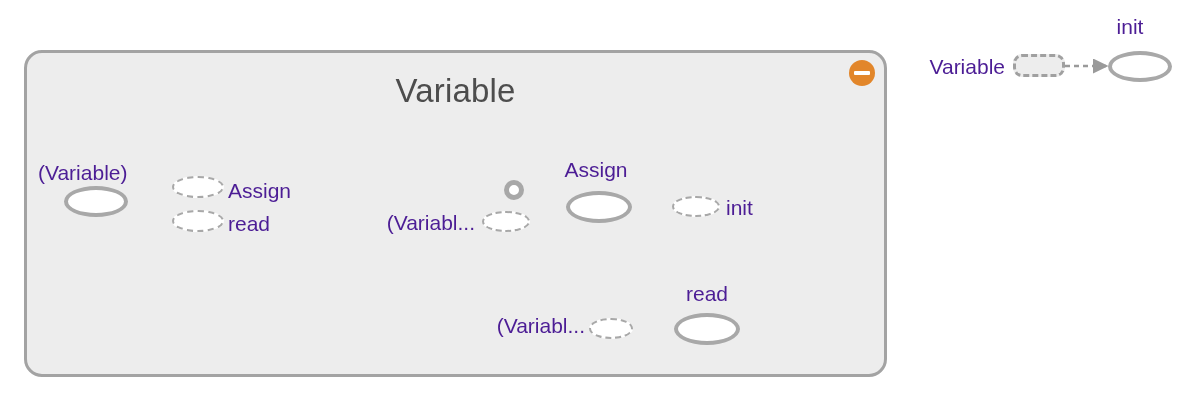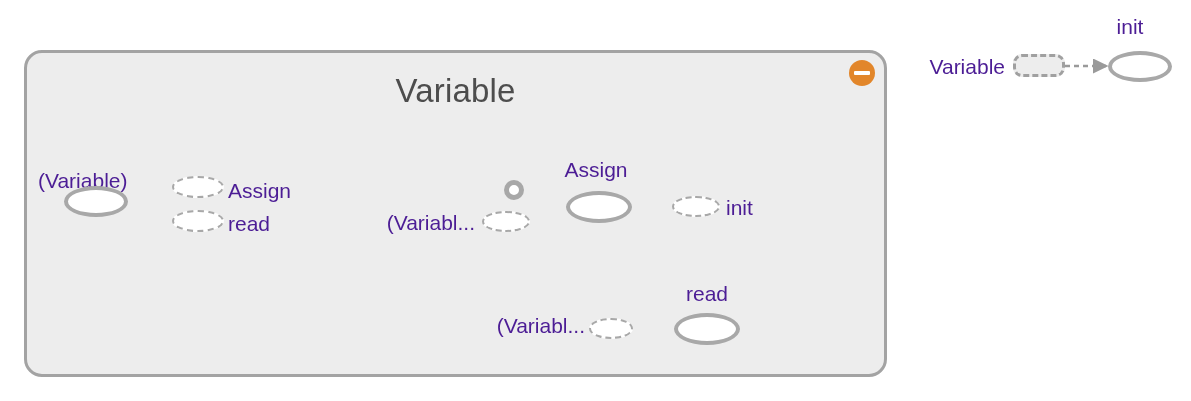--- a/index.html
+++ b/index.html
@@ -167,21 +167,21 @@
   </svg>
 
   <div class="group-box"></div>
 
   <div class="group-title" style="left:24px; top:72px; width:863px;">Variable</div>
 
   <div class="collapse-badge">
     <span class="bar"></span>
   </div>
 
-  <div class="label lt" style="left:38px; top:168px;">(Variable)</div>
+  <div class="label lt" style="left:38px; top:160px;">(Variable)</div>
 
   <div class="node op-solid" style="left:64px; top:186px; width:64px; height:31px;"></div>
 
   <div class="node op-dashed" style="left:172px; top:176px; width:52px; height:22px;"></div>
 
   <div class="label lt" style="left:228px; top:178px;">Assign</div>
 
   <div class="node op-dashed" style="left:172px; top:210px; width:52px; height:22px;"></div>
 
   <div class="label lt" style="left:228px; top:211px;">read</div>

